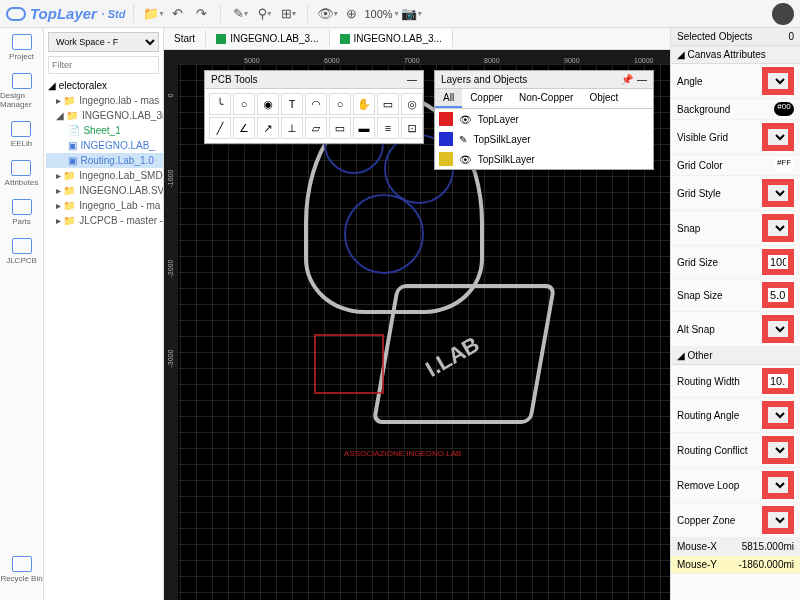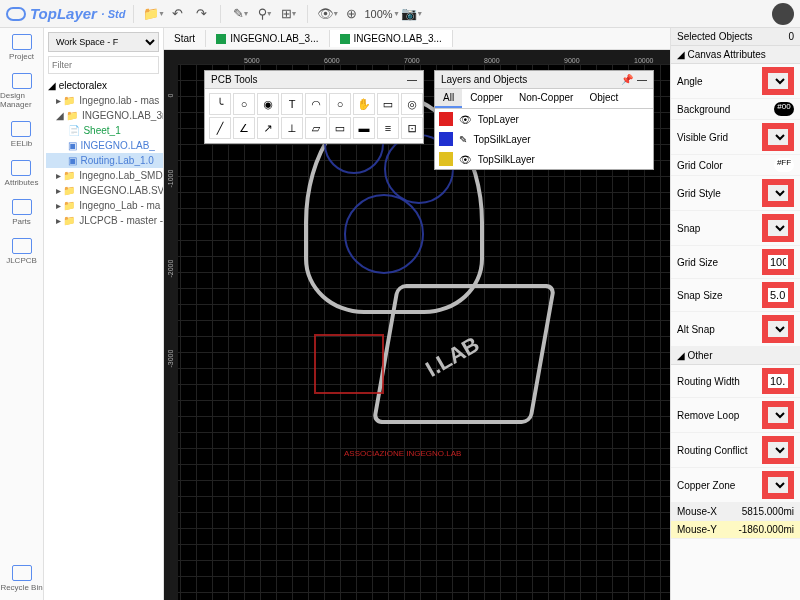--- a/index.html
+++ b/index.html
@@ -11,21 +11,21 @@
 .tb-sep { width: 1px; height: 18px; background: #ddd; }
 .tb-btn { width: 22px; height: 22px; display: flex; align-items: center; justify-content: center; cursor: pointer; border-radius: 3px; color: #555; font-size: 13px; }
 .tb-group { display: flex; align-items: center; gap: 2px; }
 .chev { font-size: 8px; color: #888; }
 .zoom-txt { font-size: 11px; color: #444; }
 .avatar { width: 22px; height: 22px; border-radius: 50%; background: #444; margin-left: auto; }
 .main { display: flex; height: 572px; }
 .leftcol { width: 44px; background: #fafafa; border-right: 1px solid #e0e0e0; display: flex; flex-direction: column; align-items: center; padding-top: 6px; gap: 12px; }
 .lc-item { display: flex; flex-direction: column; align-items: center; font-size: 8px; color: #666; cursor: pointer; }
 .lc-icon { width: 20px; height: 16px; border: 1.5px solid #5b8def; border-radius: 2px; margin-bottom: 2px; }
-.lc-trash { margin-top: auto; margin-bottom: 8px; }
+.lc-trash { margin-top: auto; margin-bottom: 17px; }
 .treepanel { width: 120px; border-right: 1px solid #e0e0e0; display: flex; flex-direction: column; font-size: 10px; }
 .ws-select { margin: 4px; padding: 3px; font-size: 9px; border: 1px solid #ccc; }
 .filter { margin: 0 4px 4px; padding: 3px; font-size: 9px; border: 1px solid #ddd; color: #aaa; }
 .tree { overflow: hidden; padding-left: 2px; }
 .tree-row { padding: 2px 2px; white-space: nowrap; overflow: hidden; text-overflow: ellipsis; cursor: pointer; display: flex; align-items: center; gap: 3px; }
 .tree-row.sel { background: #cde3f8; }
 .tree-folder { color: #555; }
 .tree-sch { color: #1a9e4a; }
 .tree-pcb { color: #4a7ed6; }
 .center { flex: 1; display: flex; flex-direction: column; background: #fff; min-width: 0; }
@@ -285,25 +285,29 @@
     <div class="rp-row">
         <span>Alt Snap</span>
         <select class="rp-inp"><option></option></select>
       </div>
     <div class="rp-sect">◢ <span>Other</span></div>
     <div class="rp-row">
         <span>Routing Width</span>
         <input class="rp-inp" value="10." style="">
       </div>
     <div class="rp-row">
+        <span>Routing Angle</span>
+        <select class="rp-inp"><option></option></select>
+      </div>
+    <div class="rp-row">
+        <span>Routing Conflict</span>
+        <select class="rp-inp"><option></option></select>
+      </div>
+    <div class="rp-row">
         <span>Remove Loop</span>
-        <select class="rp-inp"><option></option></select>
-      </div>
-    <div class="rp-row">
-        <span>Routing Conflict</span>
         <select class="rp-inp"><option></option></select>
       </div>
     <div class="rp-row">
         <span>Copper Zone</span>
         <select class="rp-inp"><option></option></select>
       </div>
     <div class="rp-row" style="background:#f0f0f0">
         <span>Mouse-X</span>
         <span>5815.000mi</span>
       </div>

